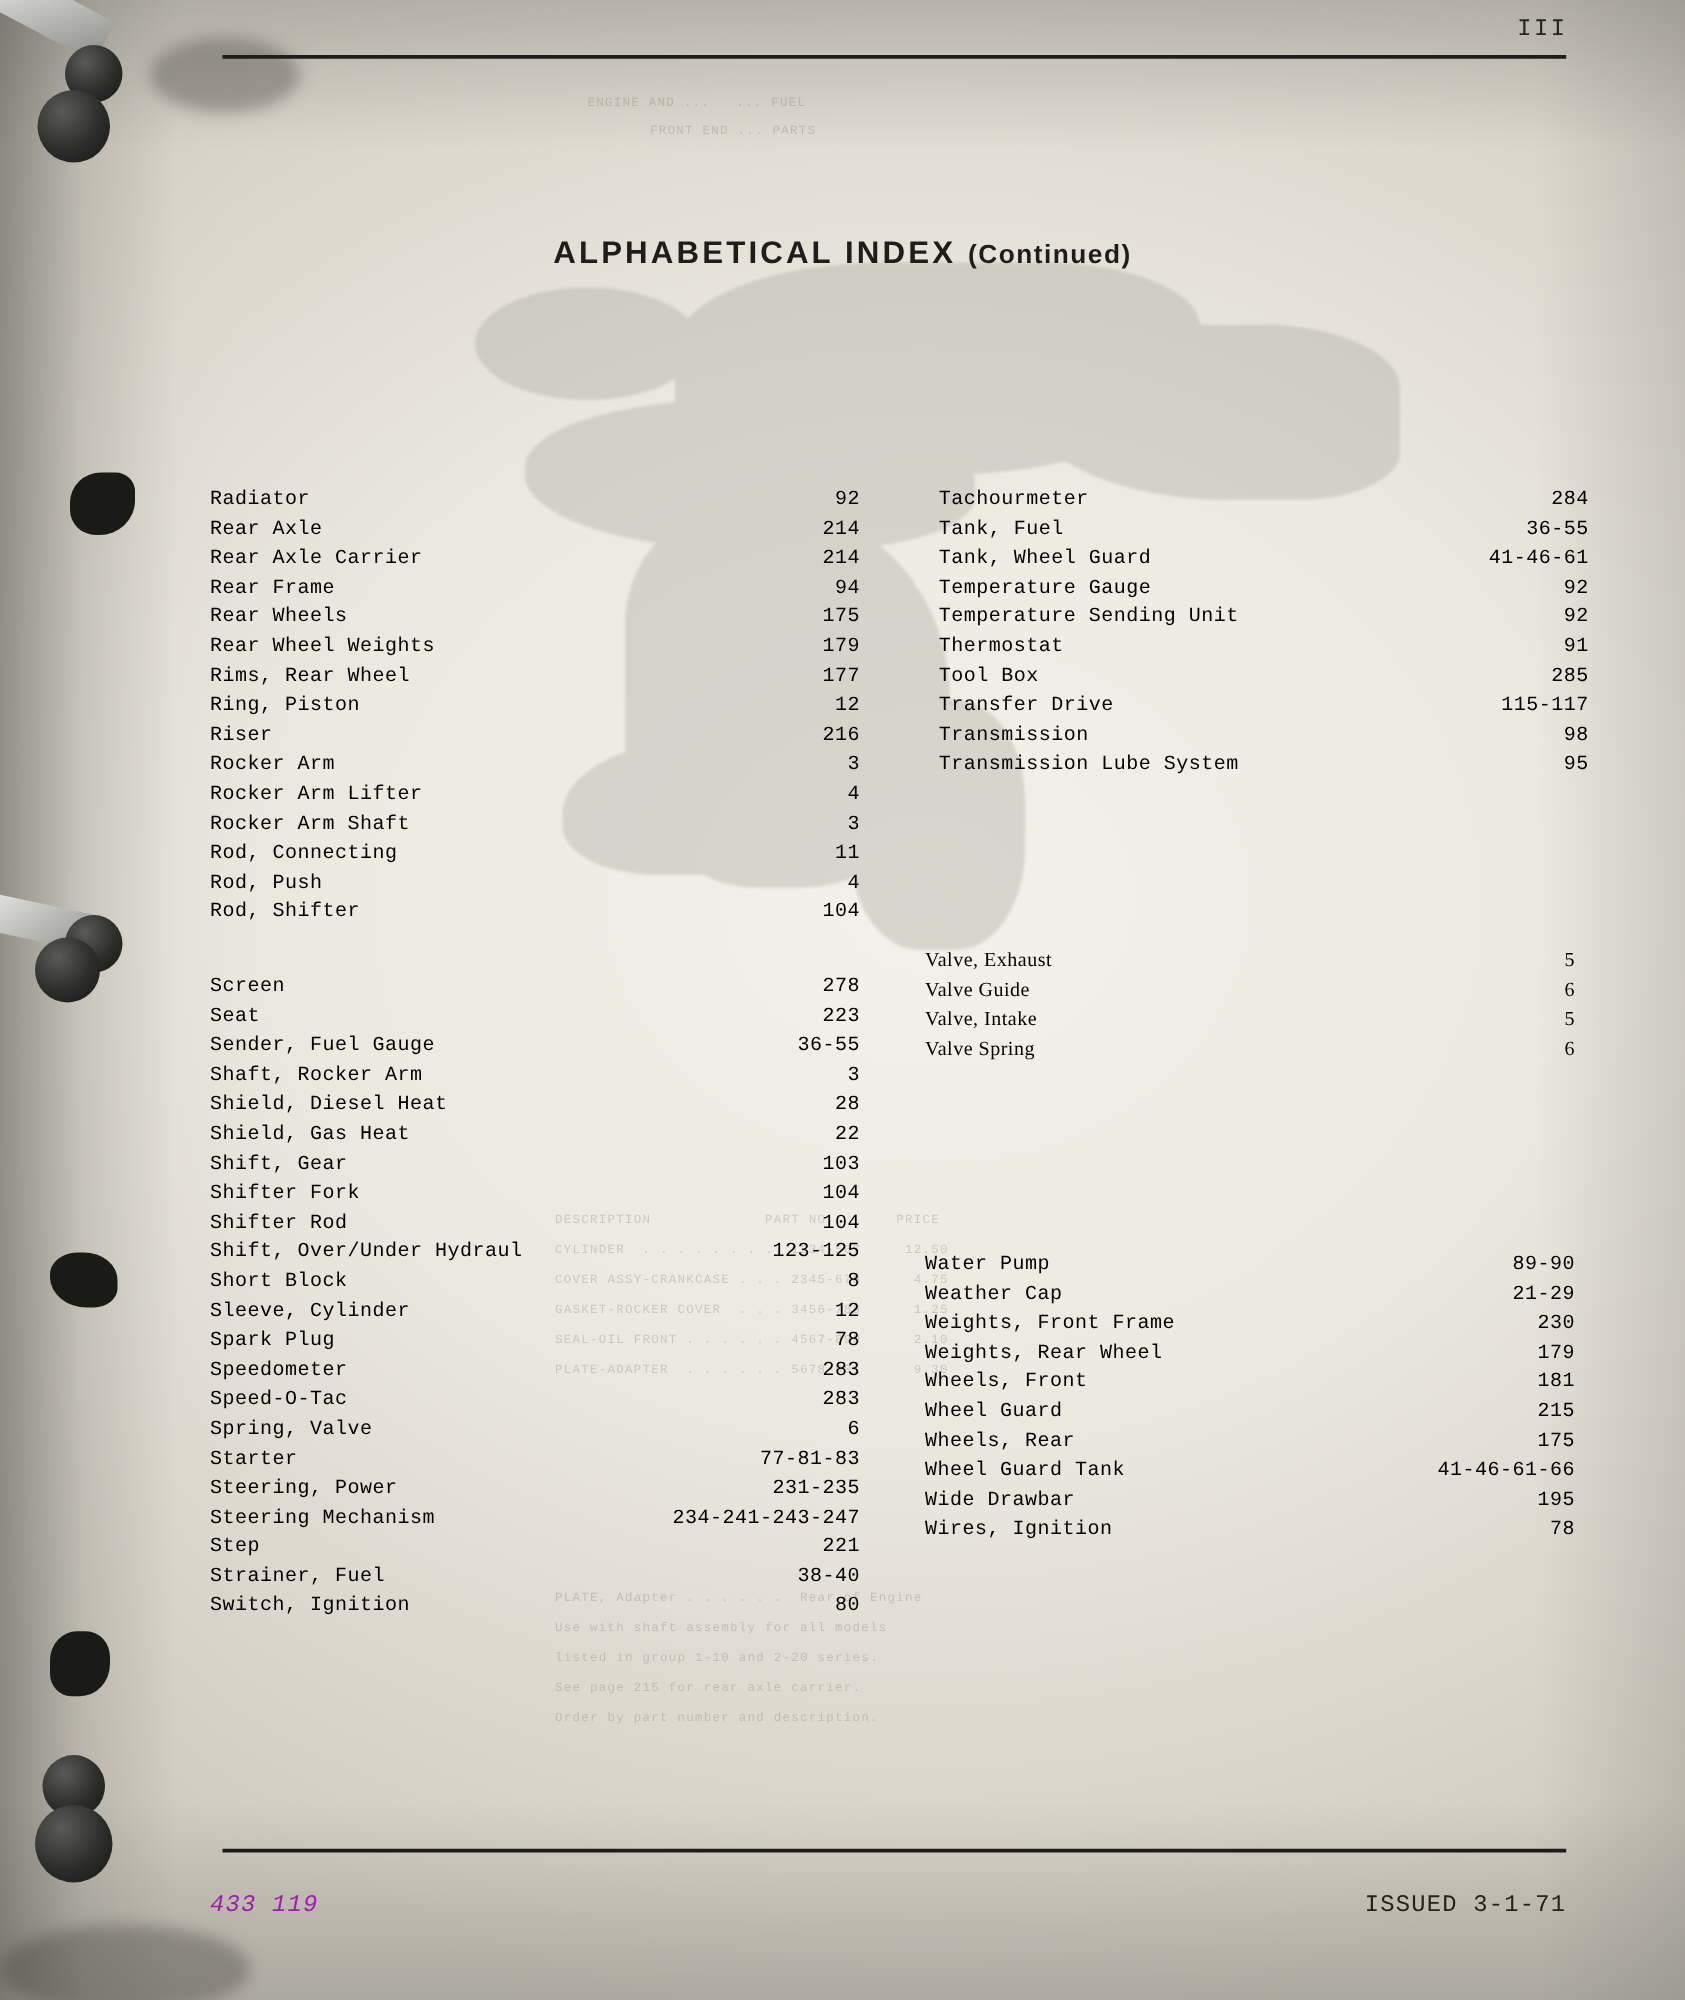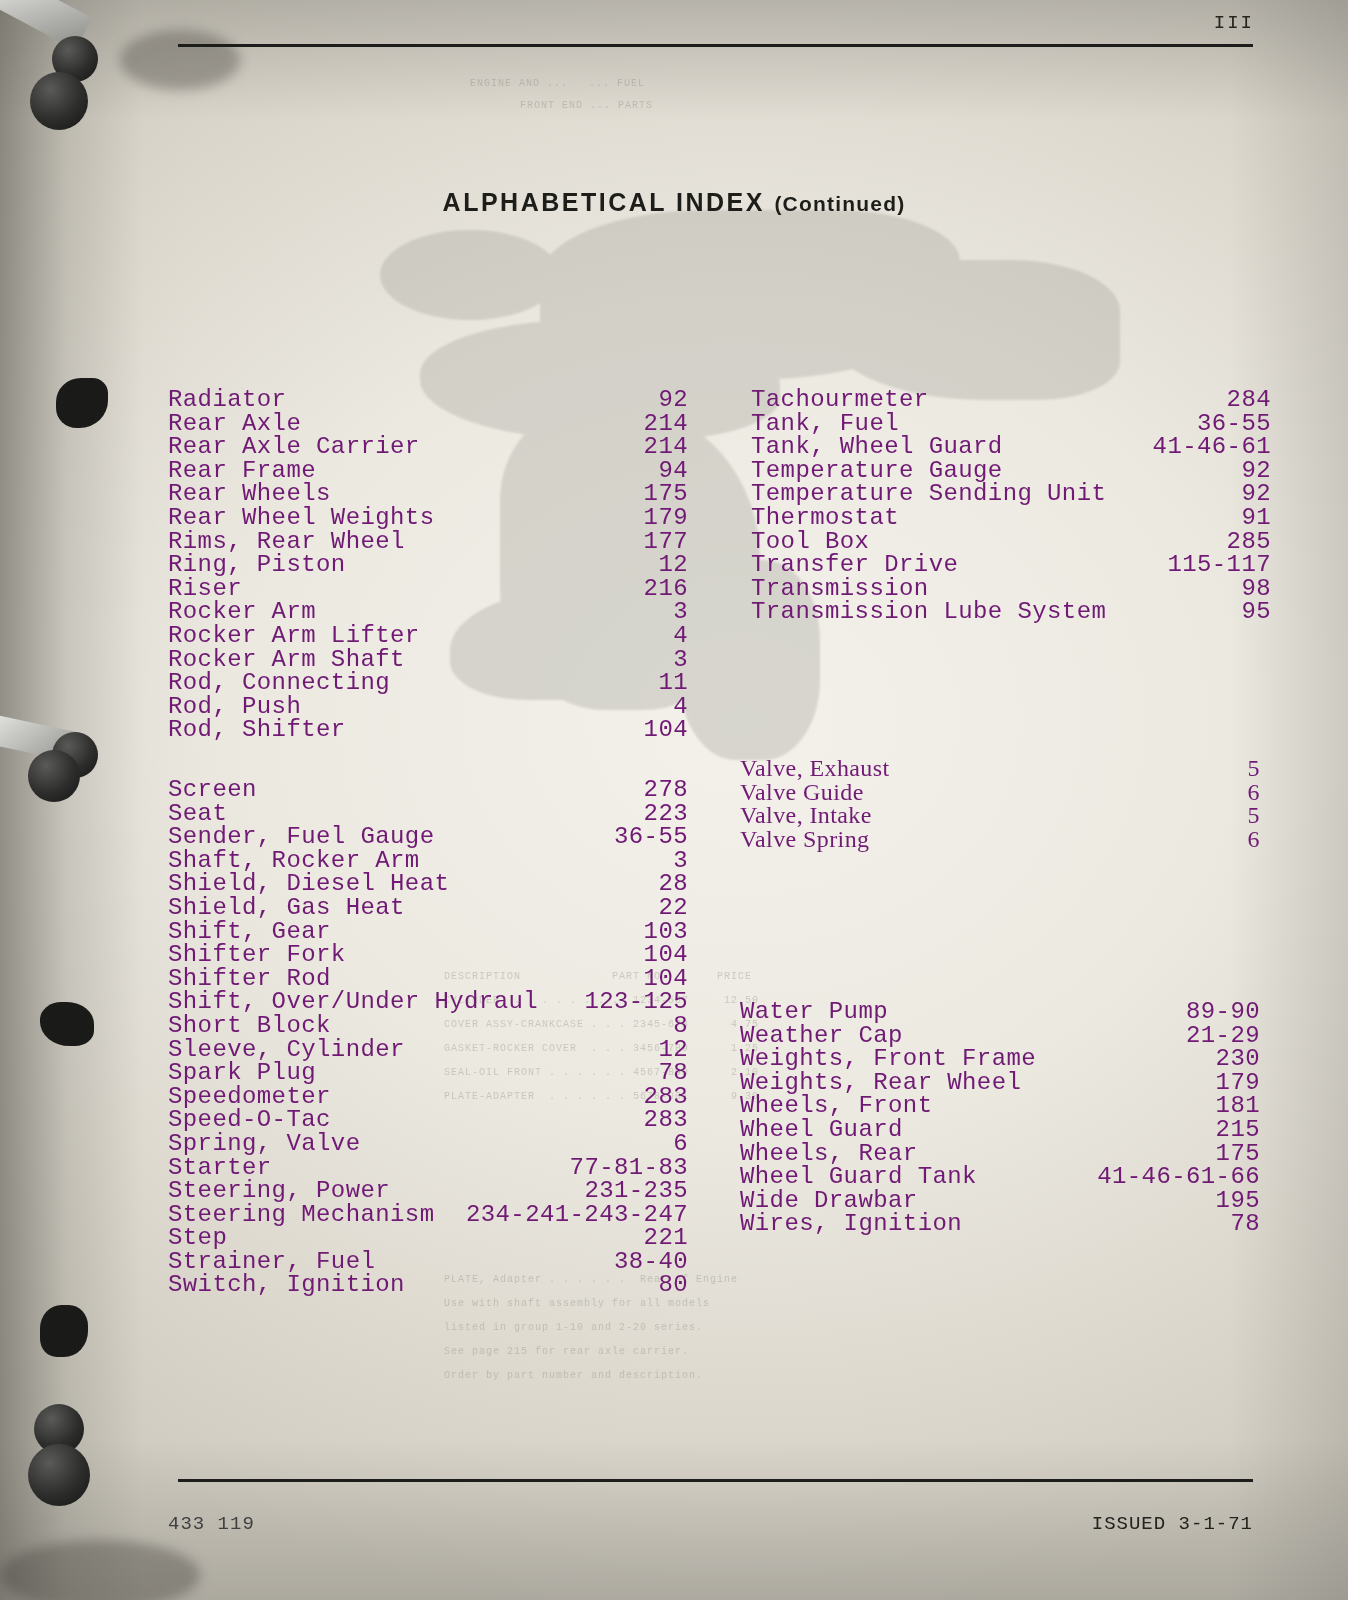--- a/index.html
+++ b/index.html
@@ -119,23 +119,23 @@
   }
   .title .cont {
     font-weight: bold;
     font-size: 21px;
     letter-spacing: 1.2px;
     text-align: right;
   }
 
   .col {
     position: absolute;
-    font-size: 24px;
+    font-size: 16px;
     line-height: 23.6px;
-    color: #701a75;
+    color: #000000;
     letter-spacing: 0.4px;
     text-align: center;
   }
   .entry {
     position: relative;
     height: 23.6px;
     white-space: nowrap;
   }
   .entry .term {
     position: absolute;
@@ -153,21 +153,22 @@
   #col-right-1 { left: 740px; top: 388px;  width: 520px; margin-left: 11px; }
   #col-left-2  { left: 168px; top: 778px;  width: 520px; }
   #col-right-2 { left: 740px; top: 757px;  width: 520px; font-family: Liberation Serif, serif; }
   #col-right-3 { left: 740px; top: 1000px; width: 520px; }
 
   .footer-left {
     position: absolute;
     left: 168px; top: 1513px;
     font-size: 19px;
     letter-spacing: 1px;
-    color: #404040;
+    color: #a21caf;
+    font-style: italic;
   }
   .footer-right {
     position: absolute;
     right: 95px; top: 1513px;
     font-size: 19px;
     letter-spacing: 1px;
     color: #23231e;
   }
 
   .smudge {

